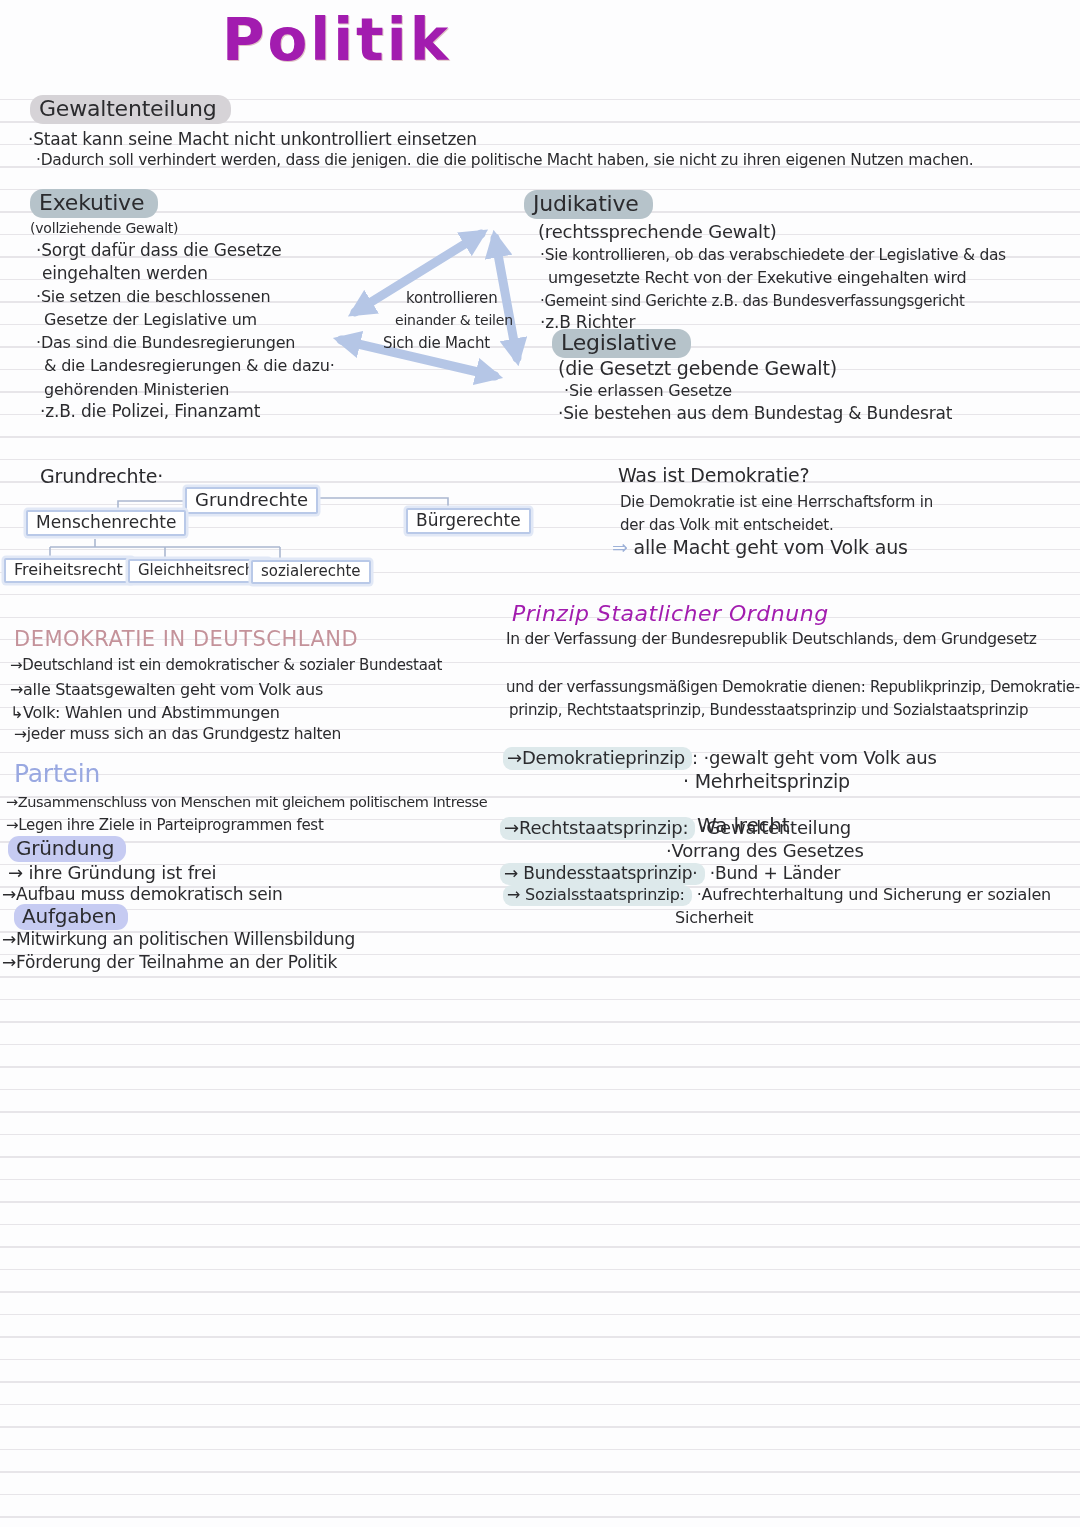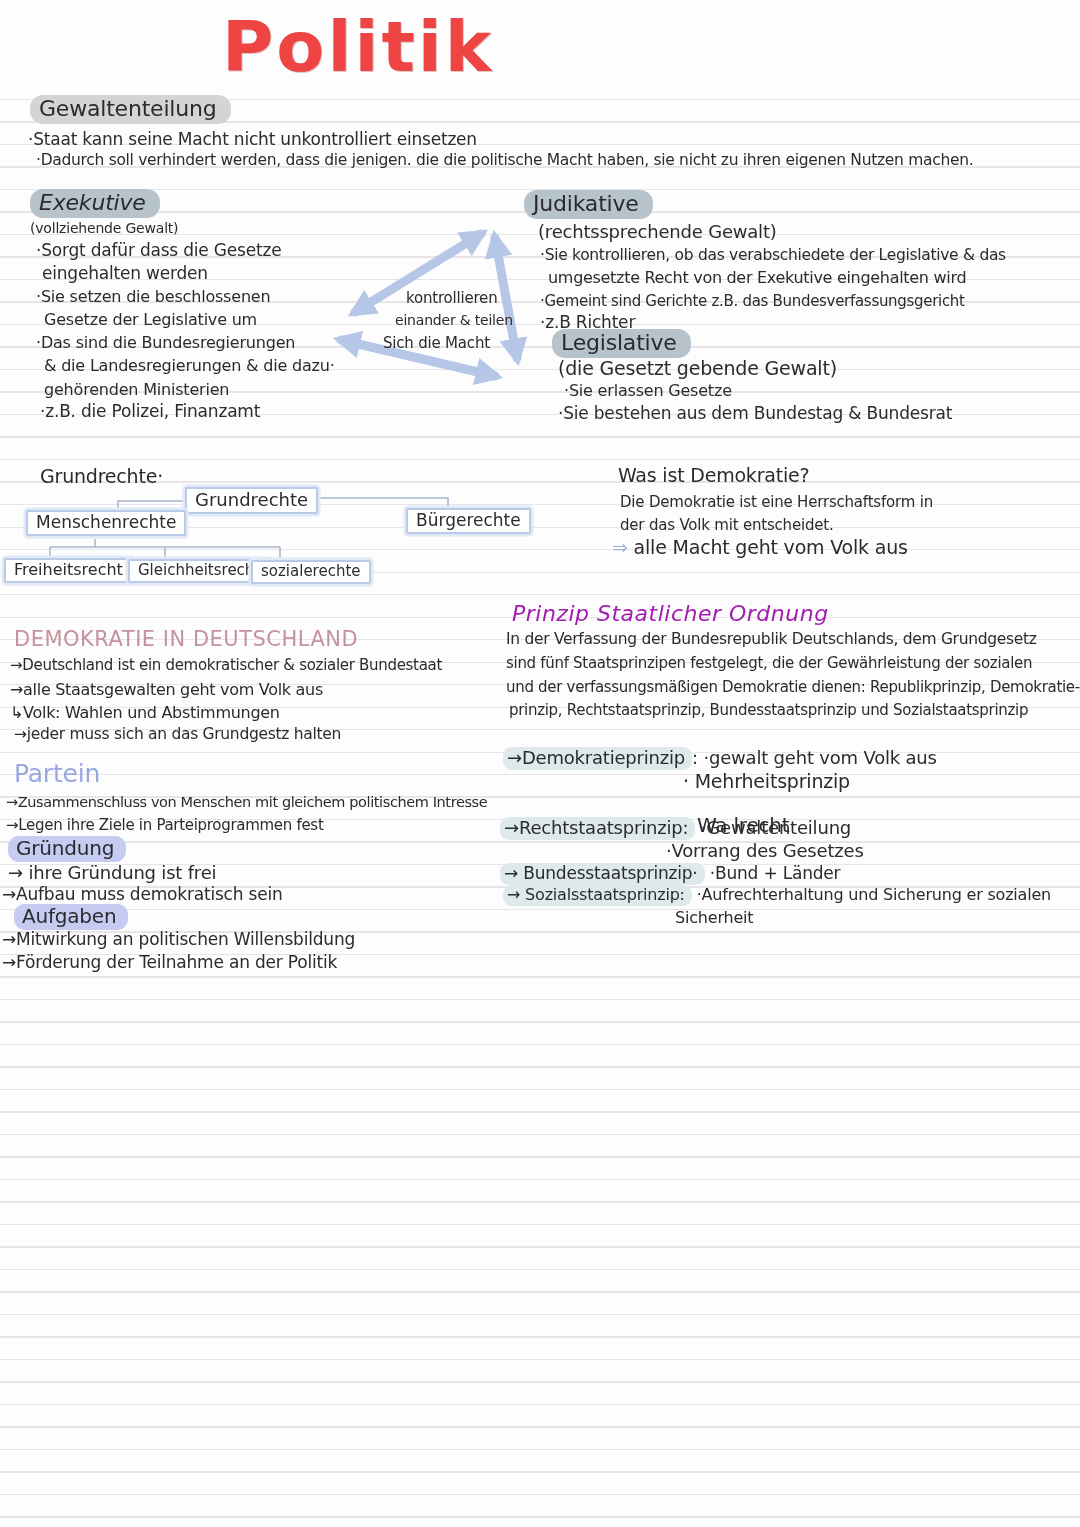--- a/index.html
+++ b/index.html
@@ -9,22 +9,22 @@
     font-family:"DejaVu Sans", sans-serif; color:#2b2b2e;
   }
   .ruling {
     position:absolute; left:0; right:0; top:78px; bottom:0;
     background:repeating-linear-gradient(to bottom,
       transparent 0px, transparent 21px, #e7e5e9 21px, #e7e5e9 22.5px);
   }
   .t { position:absolute; white-space:nowrap; line-height:1.12; letter-spacing:-0.2px; }
   .title {
     position:absolute; left:222px; top:6px;
-    font-size:70px; font-weight:bold; letter-spacing:3px;
-    color:#ef4444; text-shadow:1px 1px 0 #dfc3c6;
+    font-size:58px; font-weight:bold; letter-spacing:3px;
+    color:#a21caf; text-shadow:1px 1px 0 #dfc3c6;
   }
   .pill { border-radius:13px; padding:1px 14px 3px 9px; }
   .pill-gray  { background:#d6d3d7; }
   .pill-slate { background:#b6c3ca; }
   .pill-lav   { background:#c6cbf2; border-radius:11px; padding:0 12px 2px 8px; }
   .hl-teal    { background:#dde9eb; border-radius:9px; padding:0 7px 2px 4px; }
   .head { font-size:22px; }
   .cyan-head { color:#a21caf; font-size:22px; letter-spacing:0.5px;font-style:italic; }
   .rose-head { color:#c4929a; font-size:21px; letter-spacing:0.5px; }
   .peri-head { color:#99a8e1; font-size:25px; }
@@ -44,21 +44,21 @@
 
 <div class="page">
   <div class="ruling"></div>
 
   <div class="title">Politik</div>
 
   <div class="t" style="left:30px; top:97px;"><span class="pill pill-gray head">Gewaltenteilung</span></div>
   <div class="t" style="left:28px; top:130px; font-size:17px;">·Staat kann seine Macht nicht unkontrolliert einsetzen</div>
   <div class="t" style="left:36px; top:152px; font-size:15.5px; letter-spacing:-0.3px;">·Dadurch soll verhindert werden, dass die jenigen. die die politische Macht haben, sie nicht zu ihren eigenen Nutzen machen.</div>
 
-  <div class="t" style="left:30px; top:191px;font-style:italic;"><span class="pill pill-slate head">Exekutive</span></div>
+  <div class="t" style="left:30px; top:191px;"><span class="pill pill-slate head">Exekutive</span></div>
   <div class="t" style="left:30px; top:221px; font-size:14px;">(vollziehende Gewalt)</div>
   <div class="t" style="left:36px; top:241px; font-size:17px;">·Sorgt dafür dass die Gesetze</div>
   <div class="t" style="left:42px; top:264px; font-size:17px;">eingehalten werden</div>
   <div class="t" style="left:36px; top:288px; font-size:16px;">·Sie setzen die beschlossenen</div>
   <div class="t" style="left:44px; top:311px; font-size:16px;">Gesetze der Legislative um</div>
   <div class="t" style="left:36px; top:334px; font-size:16px;">·Das sind die Bundesregierungen</div>
   <div class="t" style="left:44px; top:357px; font-size:16px;">&amp; die Landesregierungen &amp; die dazu·</div>
   <div class="t" style="left:44px; top:381px; font-size:16px;">gehörenden Ministerien</div>
   <div class="t" style="left:40px; top:402px; font-size:17px;">·z.B. die Polizei, Finanzamt</div>
 
@@ -101,21 +101,20 @@
   <div class="box" style="left:128px; top:559px; font-size:15px;"><span>Gleichheitsrecht</span></div>
   <div class="box" style="left:251px; top:560px; font-size:15px;"><span>sozialerechte</span></div>
 
   <div class="t" style="left:618px; top:465px; font-size:19px;">Was ist Demokratie?</div>
   <div class="t" style="left:620px; top:494px; font-size:15px;">Die Demokratie ist eine  Herrschaftsform in</div>
   <div class="t" style="left:620px; top:517px; font-size:15px;">der das Volk mit entscheidet.</div>
   <div class="t" style="left:612px; top:537px; font-size:19px;"><span class="arrow-blue">⇒</span> <span>alle Macht geht vom Volk aus</span></div>
 
   <div class="t cyan-head" style="left:512px; top:602px;">Prinzip Staatlicher Ordnung</div>
   <div class="t" style="left:506px; top:631px; font-size:15.5px; letter-spacing:-0.3px;">In der Verfassung der Bundesrepublik Deutschlands, dem  Grundgesetz</div>
-  <div class="t" style="left:506px; top:655px; font-size:15px; letter-spacing:-0.3px;">sind fünf Staatsprinzipen festgelegt, die der Gewährleistung der sozialen</div>
   <div class="t" style="left:506px; top:679px; font-size:15px; letter-spacing:-0.3px;">und der verfassungsmäßigen Demokratie dienen: Republikprinzip, Demokratie-</div>
   <div class="t" style="left:509px; top:702px; font-size:15px; letter-spacing:-0.3px;">prinzip, Rechtstaatsprinzip, Bundesstaatsprinzip und Sozialstaatsprinzip</div>
 
   <div class="t" style="left:503px; top:748px; font-size:18px;"><span class="hl-teal">→Demokratieprinzip</span><span>:  ·gewalt geht vom Volk aus</span></div>
   <div class="t" style="left:683px; top:771px; font-size:19px;">· Mehrheitsprinzip</div>
   <div class="t" style="left:697px; top:794px; font-size:20px;margin-top:20px;">Wa lrecht</div>
   <div class="t" style="left:500px; top:818px; font-size:18px;"><span class="hl-teal">→Rechtstaatsprinzip:</span><span> ·Gewaltenteilung</span></div>
   <div class="t" style="left:666px; top:841px; font-size:18px;">·Vorrang des Gesetzes</div>
   <div class="t" style="left:500px; top:864px; font-size:17px;"><span class="hl-teal">→ Bundesstaatsprinzip·</span><span> ·Bund + Länder</span></div>
   <div class="t" style="left:503px; top:886px; font-size:16px;"><span class="hl-teal">→ Sozialsstaatsprinzip:</span><span> ·Aufrechterhaltung   und Sicherung er sozialen</span></div>

